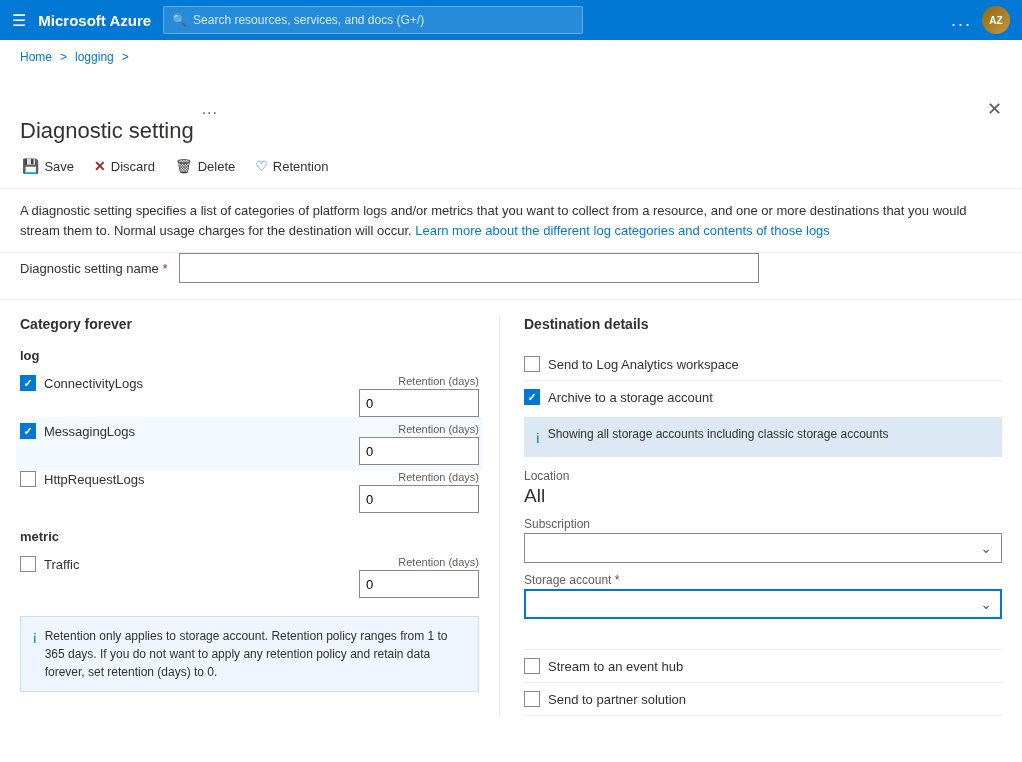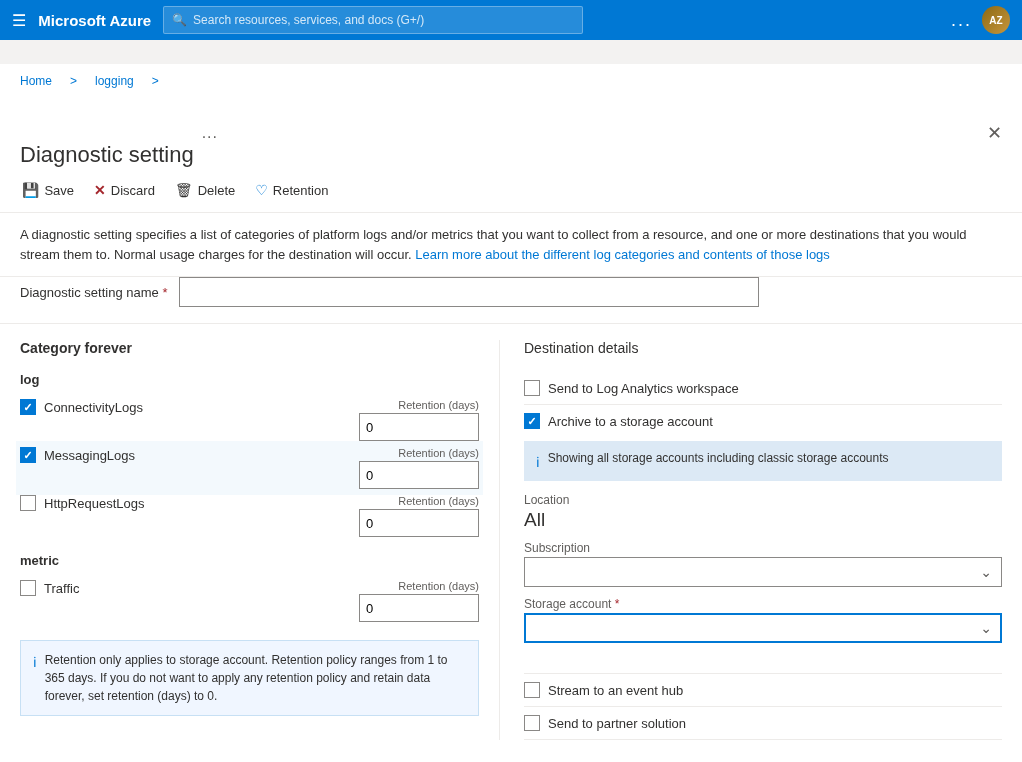--- a/index.html
+++ b/index.html
@@ -47,22 +47,21 @@
       padding: 0;
     }
 
     
     .breadcrumb {
       padding: 10px 20px 6px;
       font-size: 12px;
       color: #0078d4;
       display: flex;
       align-items: center;
-      gap: 18px;
-      margin-top: 24px;
+      gap: 8px;
     }
     .breadcrumb a { color: #0078d4; text-decoration: none; }
 
     
     .page-header {
       padding: 4px 20px 0;
       display: flex;
       align-items: center;
       justify-content: space-between;
     }
@@ -238,21 +237,21 @@
 
     
     .two-col {
       display: grid;
       grid-template-columns: 480px 1fr;
       gap: 0;
       padding: 16px 20px 0;
     }
 
     .category-details-label { font-size: 14px; font-weight: 600; color: #323130; margin-bottom: 16px; }
-    .destination-details-label { font-size: 14px; font-weight: 400; color: #323130; margin-bottom: 16px; }
+    .destination-details-label { font-size: 14px; font-weight: 700; color: #323130; margin-bottom: 16px; }
   </style>
 </head>
 <body>
 
 <nav class="top-nav">
   <span class="hamburger">☰</span>
   <span class="nav-brand">Microsoft Azure</span>
   <div class="search-bar">
     <span>🔍</span>
     <span>Search resources, services, and docs (G+/)</span>

